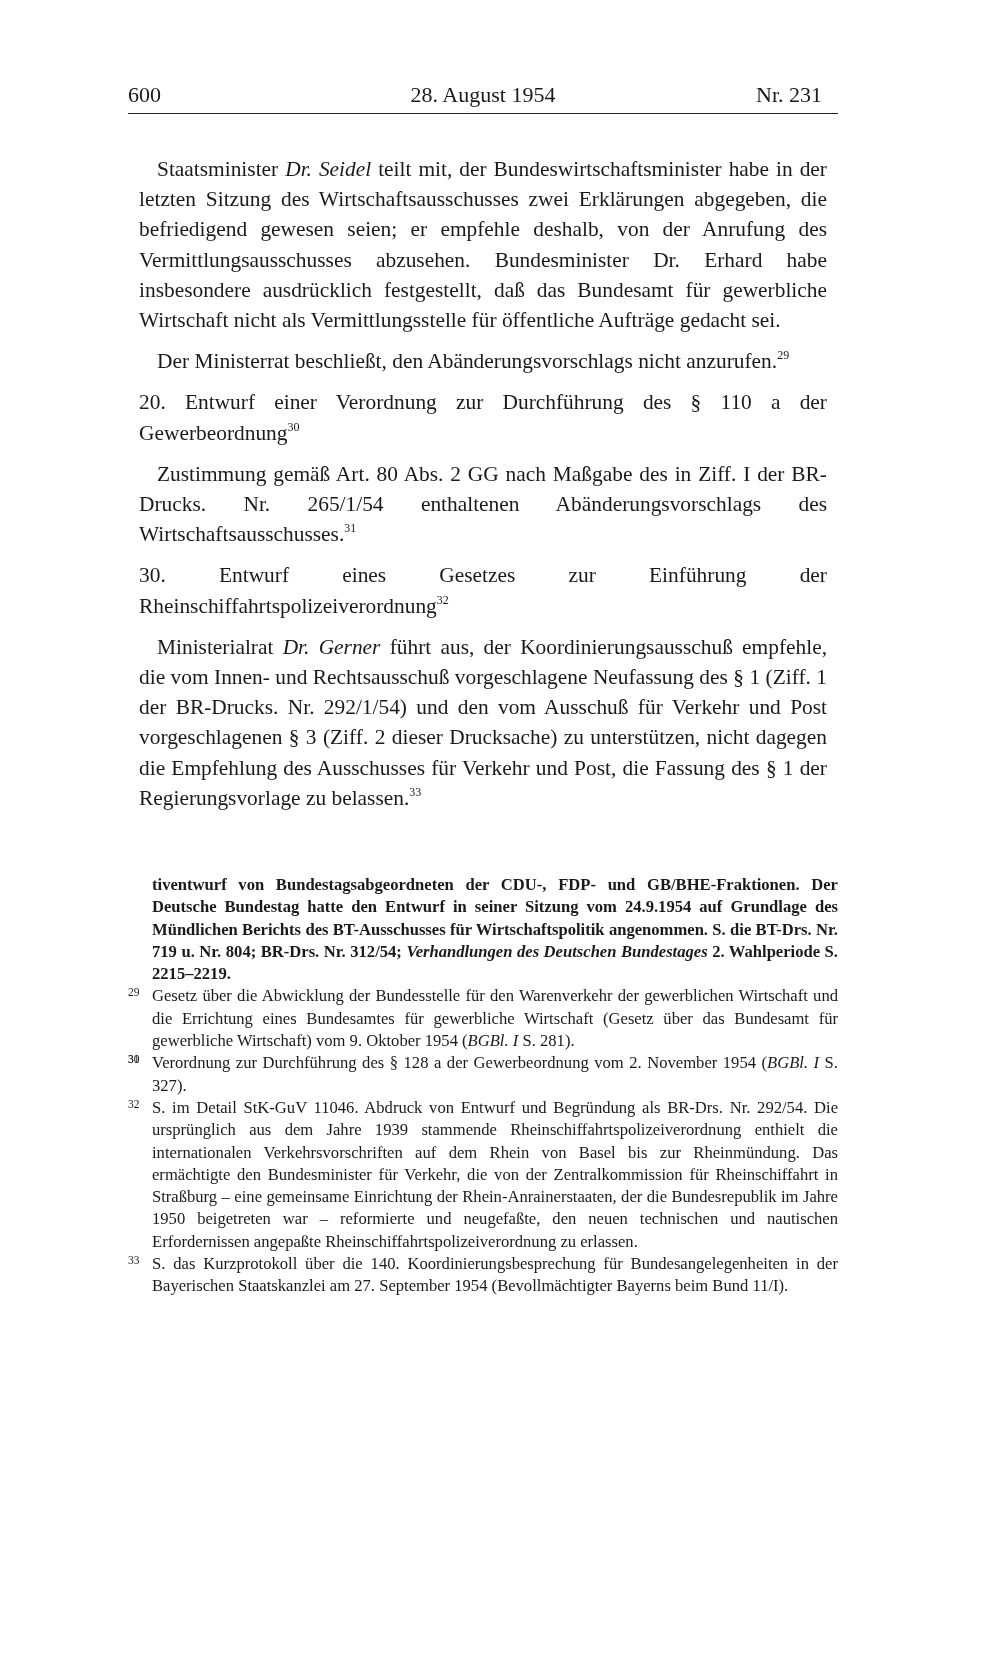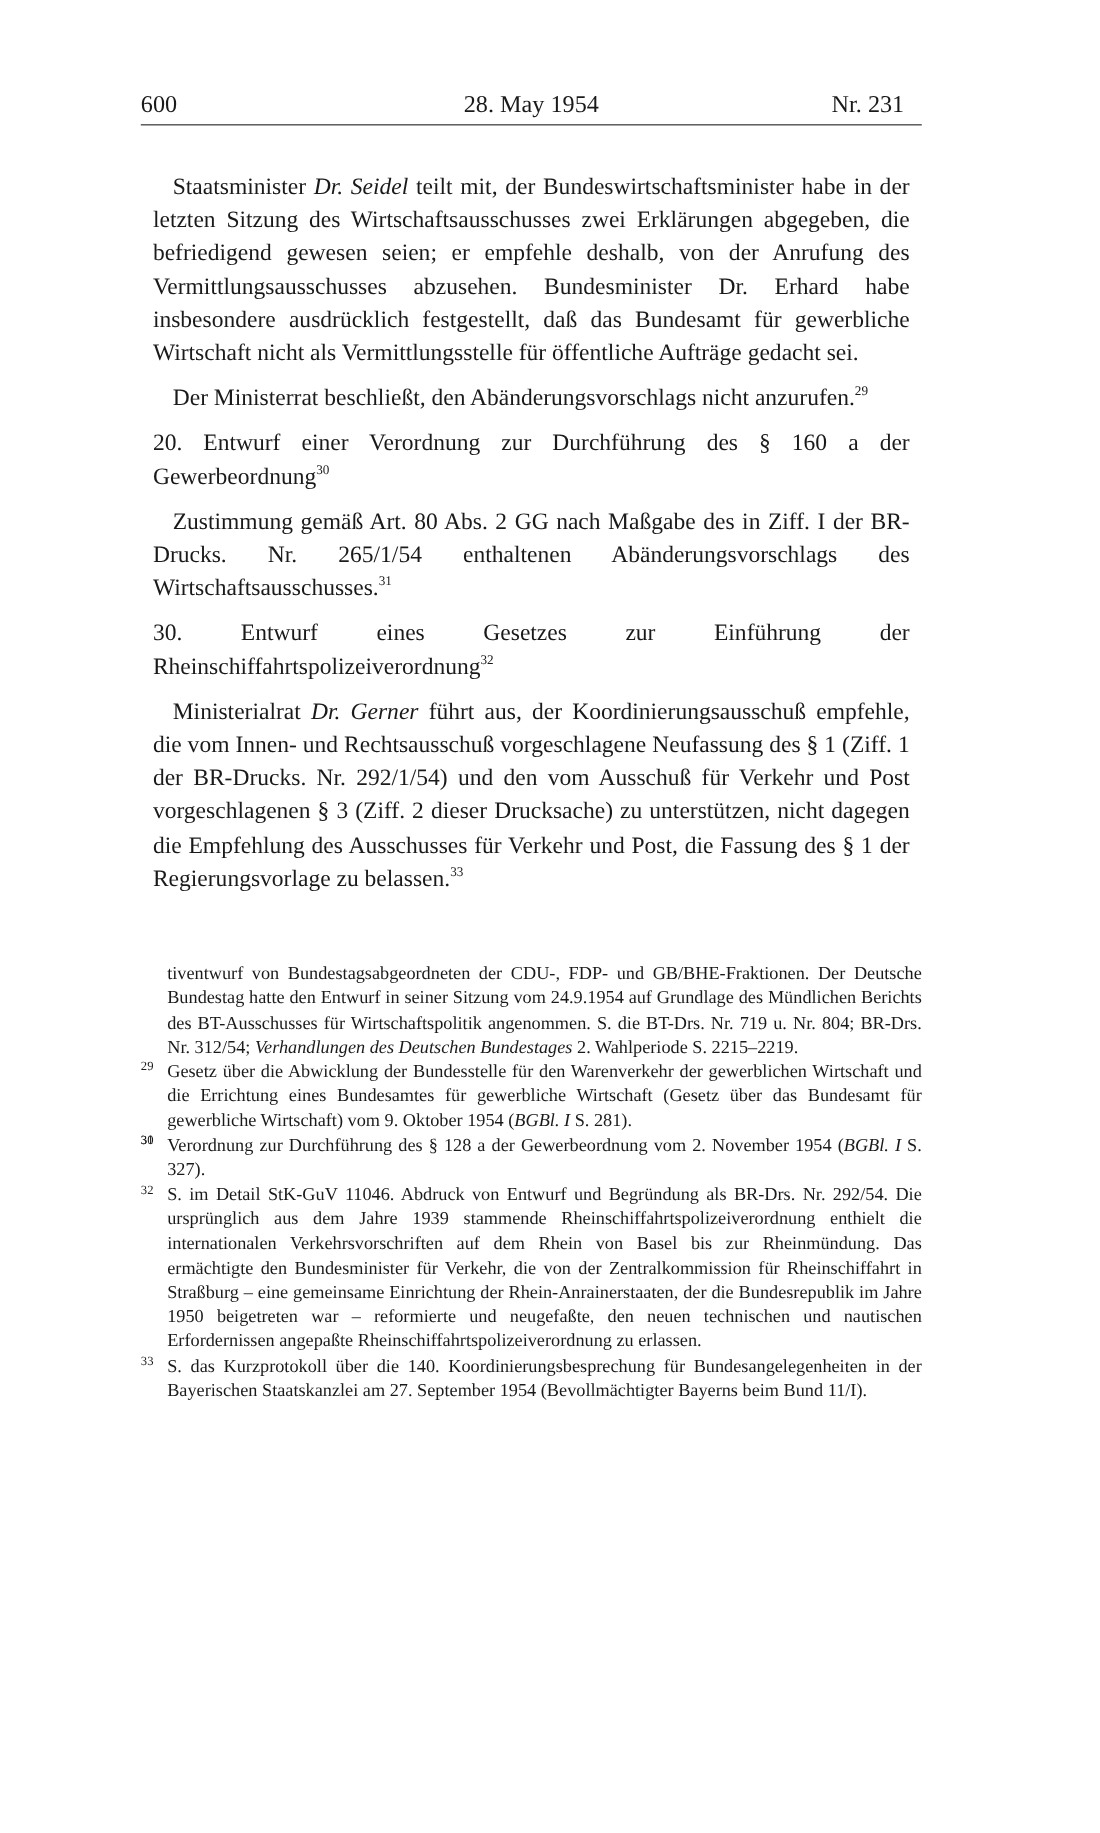--- a/index.html
+++ b/index.html
@@ -15,39 +15,39 @@
   .header-rule { position: absolute; top: 113px; left: 0; width: 710px; height: 1px; background: #222; }
   .body-text { position: absolute; top: 143px; left: 0; width: 710px;
                font-size: 21.4px; line-height: 30.2px; text-align: justify; }
   .body-text p { margin: 11px; }
   .indent { text-indent: 18px; }
   sup { font-size: 12px; line-height: 0; vertical-align: 9px; }
   .notes { position: absolute; top: 874px; left: 0; width: 710px;
            font-size: 16.6px; line-height: 22.3px; text-align: justify; }
   .note { position: relative; padding-left: 24px; margin: 0; }
   .note .num { position: absolute; left: 0; top: -4px; font-size: 11.5px; }
-  .cont { padding-left: 24px; margin: 0; }
+  .cont { padding-left: 24px; margin: 0; font-weight: bold; }
   i { font-style: italic; }
 </style>
 </head>
 <body>
 
 <div class="page">
 
   <div class="header">
     <span class="h-left">600</span>
-    <span class="h-center">28. May 1954</span>
+    <span class="h-center">28. August 1954</span>
     <span class="h-right">Nr. 231</span>
   </div>
   <div class="header-rule"></div>
 
   <div class="body-text">
     <p class="indent"><span>Staatsminister </span><i>Dr. Seidel</i><span> teilt mit, der Bundeswirtschaftsminister habe in der letzten Sitzung des Wirtschaftsausschusses zwei Erklärungen abgegeben, die befriedigend gewesen seien; er empfehle deshalb, von der Anrufung des Vermittlungsausschusses abzusehen. Bundesminister Dr. Erhard habe insbesondere ausdrücklich festgestellt, daß das Bundesamt für gewerbliche Wirtschaft nicht als Vermittlungsstelle für öffentliche Aufträge gedacht sei.</span></p>
     <p class="indent"><span>Der Ministerrat beschließt, den Abänderungsvorschlags nicht anzurufen.</span><sup>29</sup></p>
-    <p><span>20. Entwurf einer Verordnung zur Durchführung des § 160 a der Gewerbeordnung</span><sup>30</sup></p>
+    <p><span>20. Entwurf einer Verordnung zur Durchführung des § 110 a der Gewerbeordnung</span><sup>30</sup></p>
     <p class="indent"><span>Zustimmung gemäß Art. 80 Abs. 2 GG nach Maßgabe des in Ziff. I der BR-Drucks. Nr. 265/1/54 enthaltenen Abänderungsvorschlags des Wirtschaftsausschusses.</span><sup>31</sup></p>
     <p><span>30. Entwurf eines Gesetzes zur Einführung der Rheinschiffahrtspolizeiverordnung</span><sup>32</sup></p>
     <p class="indent"><span>Ministerialrat </span><i>Dr. Gerner</i><span> führt aus, der Koordinierungsausschuß empfehle, die vom Innen- und Rechtsausschuß vorgeschlagene Neufassung des § 1 (Ziff. 1 der BR-Drucks. Nr. 292/1/54) und den vom Ausschuß für Verkehr und Post vorgeschlagenen § 3 (Ziff. 2 dieser Drucksache) zu unterstützen, nicht dagegen die Empfehlung des Ausschusses für Verkehr und Post, die Fassung des § 1 der Regierungsvorlage zu belassen.</span><sup>33</sup></p>
   </div>
 
   <div class="notes">
     <p class="cont"><span>tiventwurf von Bundestagsabgeordneten der CDU-, FDP- und GB/BHE-Fraktionen. Der Deutsche Bundestag hatte den Entwurf in seiner Sitzung vom 24.9.1954 auf Grundlage des Mündlichen Berichts des BT-Ausschusses für Wirtschaftspolitik angenommen. S. die BT-Drs. Nr. 719 u. Nr. 804; BR-Drs. Nr. 312/54; </span><i>Verhandlungen des Deutschen Bundestages</i><span> 2. Wahlperiode S. 2215–2219.</span></p>
 
     <p class="note"><span class="num">29</span><span>Gesetz über die Abwicklung der Bundesstelle für den Warenverkehr der gewerblichen Wirtschaft und die Errichtung eines Bundesamtes für gewerbliche Wirtschaft (Gesetz über das Bundesamt für gewerbliche Wirtschaft) vom 9. Oktober 1954 (</span><i>BGBl. I</i><span> S. 281).</span></p>
 

